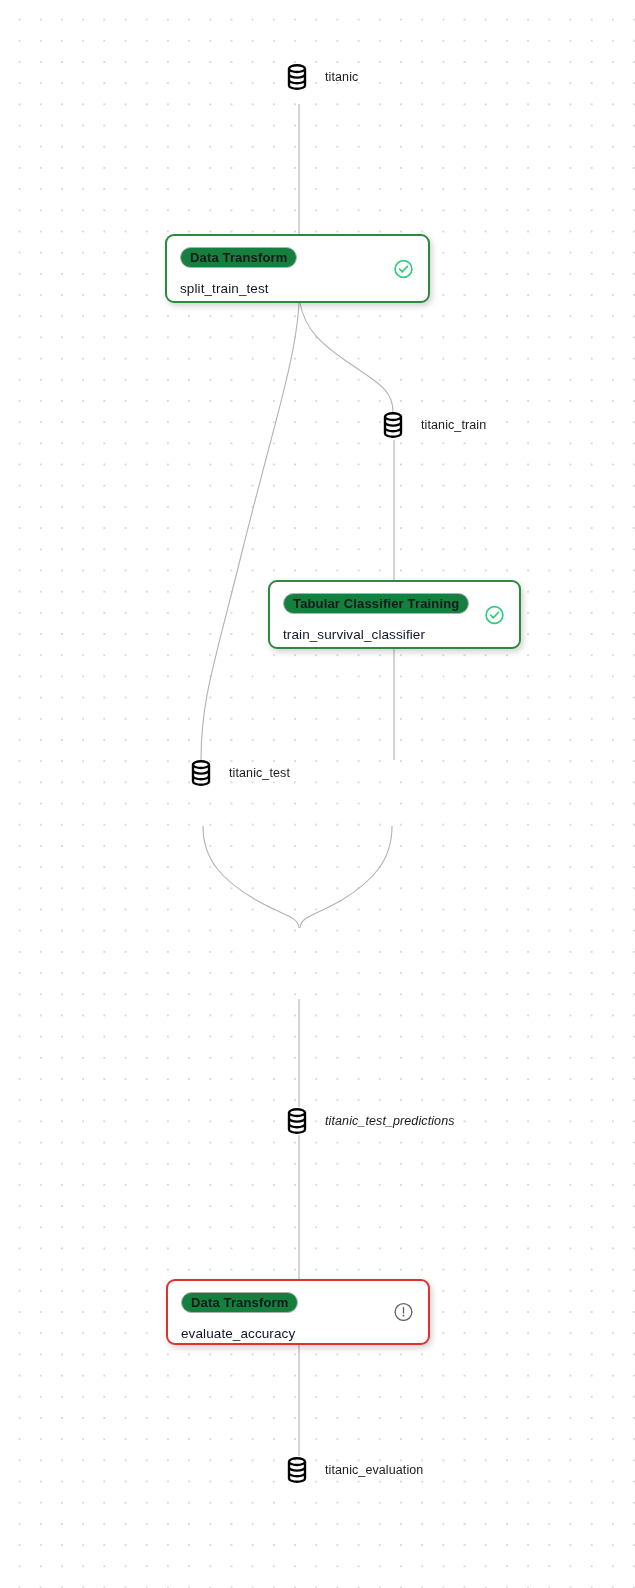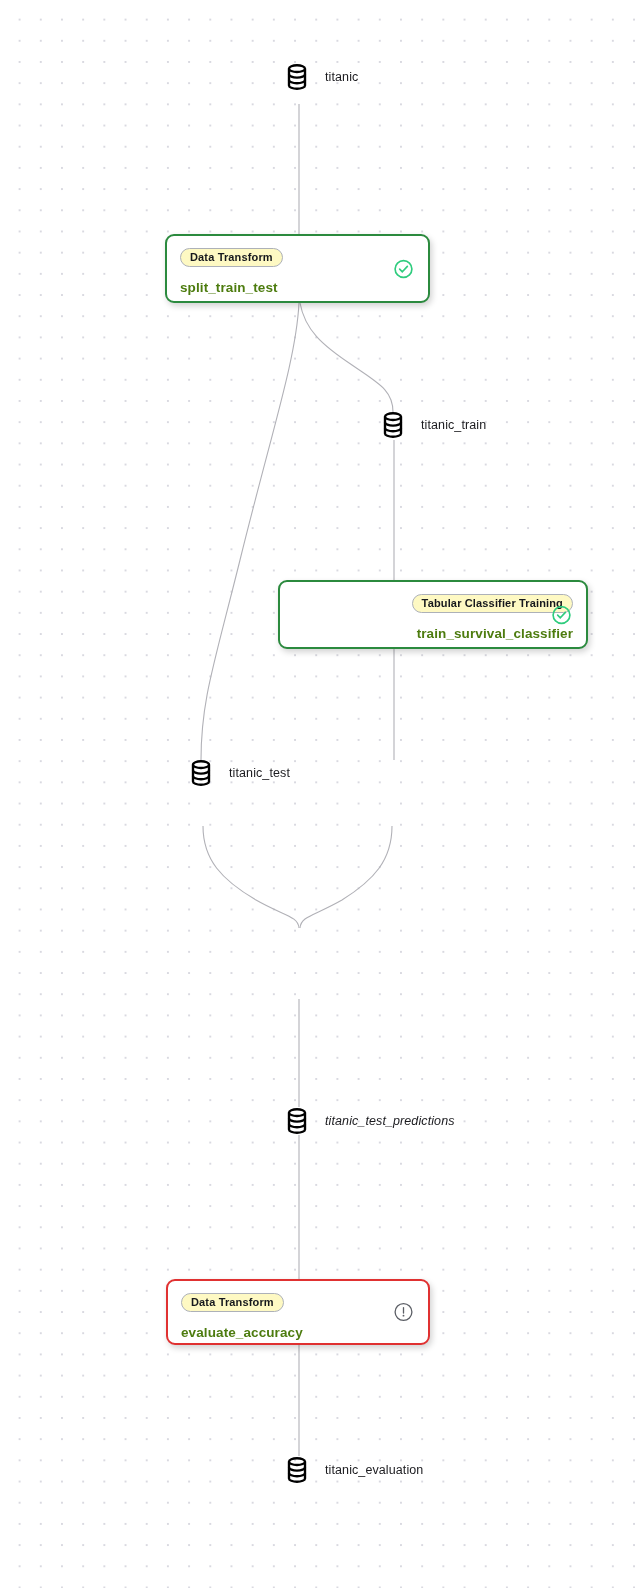--- a/index.html
+++ b/index.html
@@ -65,33 +65,32 @@
     padding: 11px 13px 12px 13px;
   }
   .step-card.is-error {
     border-color: #e03131;
   }
   .step-badge {
     display: inline-block;
     border: 1px solid #adb1b8;
     border-radius: 11px;
     padding: 3px 9px 3px 9px;
-    font-size: 11px;
+    font-size: 13px;
     font-weight: bold;
     color: #16181d;
     letter-spacing: 0.15px;
-    background: #fef9c3;
+    background: #15803d;
     line-height: 1;
   }
   .step-title {
     margin-top: 13px;
     font-size: 13.5px;
-    color: #4d7c0f;
+    color: #0f172a;
     letter-spacing: 0.1px;
-    font-weight: bold;
   }
   .step-status {
     position: absolute;
     right: 14px;
     top: 50%;
     transform: translateY(-50%);
     width: 21px;
     height: 21px;
   }
   .step-status svg { display: block; width: 21px; height: 21px; }
@@ -148,21 +147,21 @@
   <div class="asset-node" style="left:378px; top:410px;">
     <svg class="asset-icon" viewBox="0 0 24 24">
       <ellipse cx="12" cy="5.3" rx="6.4" ry="2.7" fill="none" stroke="currentColor" stroke-width="1.9"></ellipse>
       <path d="M5.6 5.3 V 18.7 C 5.6 20.2 8.5 21.4 12 21.4 C 15.5 21.4 18.4 20.2 18.4 18.7 V 5.3" fill="none" stroke="currentColor" stroke-width="1.9"></path>
       <path d="M5.6 9.8 C 5.6 11.3 8.5 12.5 12 12.5 C 15.5 12.5 18.4 11.3 18.4 9.8" fill="none" stroke="currentColor" stroke-width="1.9"></path>
       <path d="M5.6 14.3 C 5.6 15.8 8.5 17.0 12 17.0 C 15.5 17.0 18.4 15.8 18.4 14.3" fill="none" stroke="currentColor" stroke-width="1.9"></path>
     </svg>
     <span class="asset-label">titanic_train</span>
   </div>
 
-  <div class="step-card" style="left:278px; top:580px; width:310px; height:69px;text-align:right;">
+  <div class="step-card" style="left:268px; top:580px; width:253px; height:69px;">
     <span class="step-badge">Tabular Classifier Training</span>
     <div class="step-title">train_survival_classifier</div>
     <span class="step-status">
       <svg viewBox="0 0 24 24">
         <circle cx="12" cy="12" r="9.6" fill="none" stroke="#2fcc7e" stroke-width="1.9"></circle>
         <path d="M7.6 12.2 L 10.7 15.2 L 16.4 9.0" fill="none" stroke="#2fcc7e" stroke-width="1.9" stroke-linecap="round" stroke-linejoin="round"></path>
       </svg>
     </span>
   </div>
 

